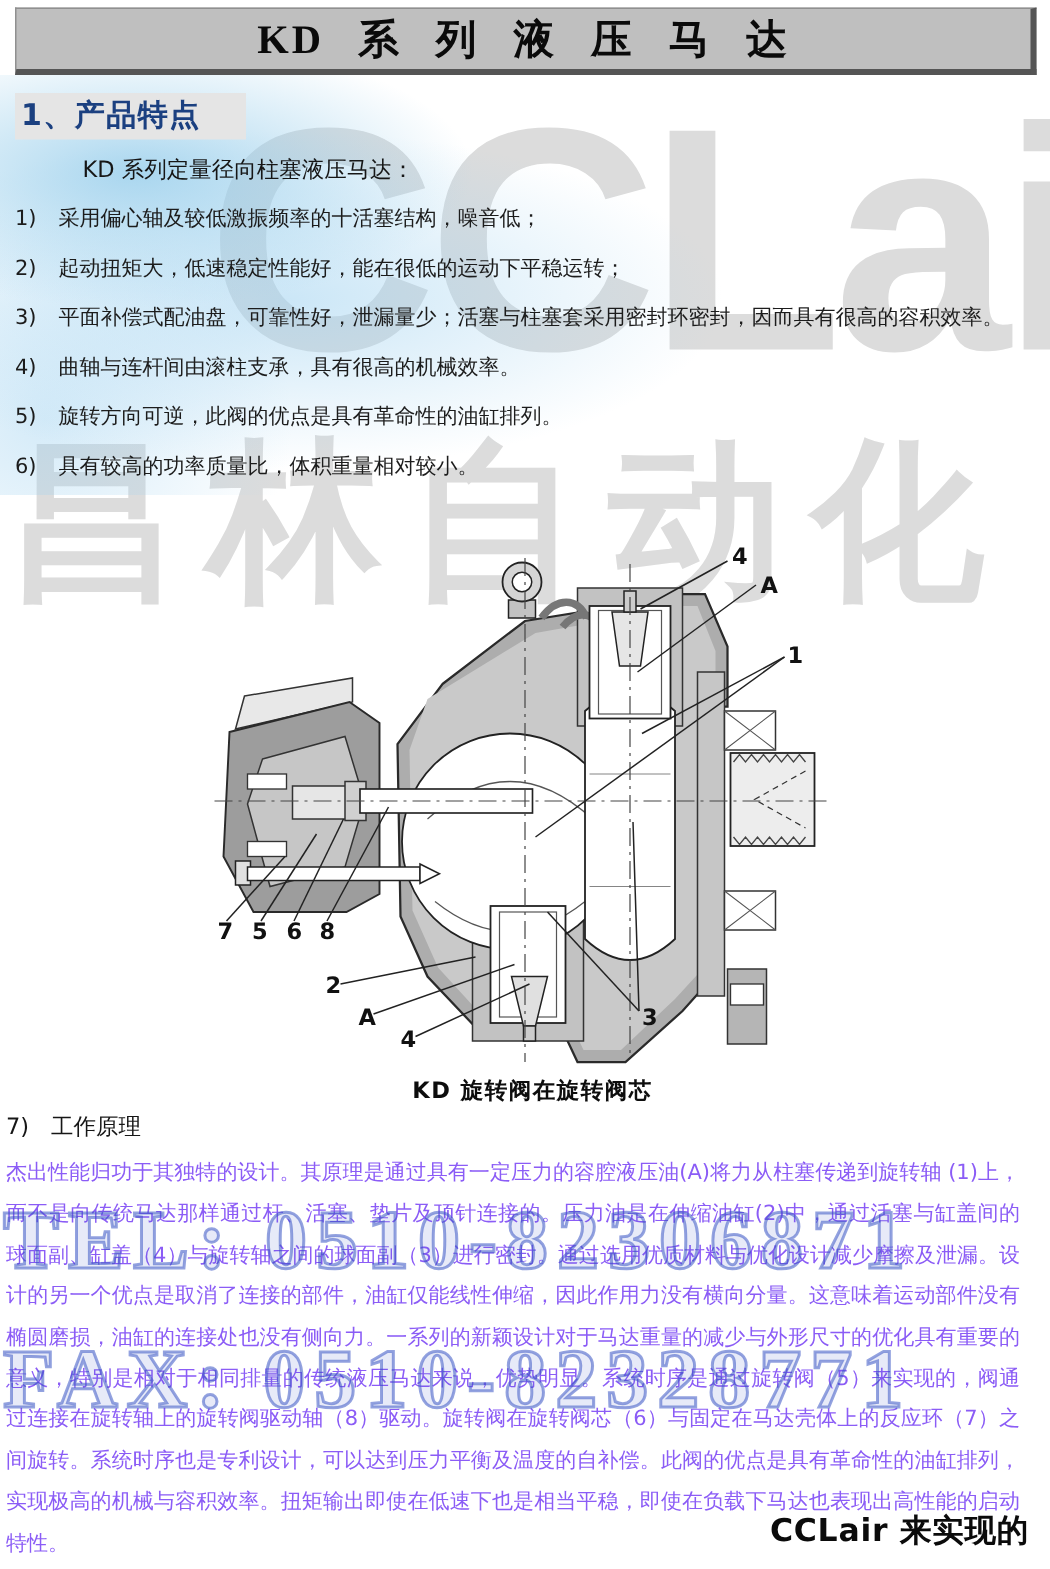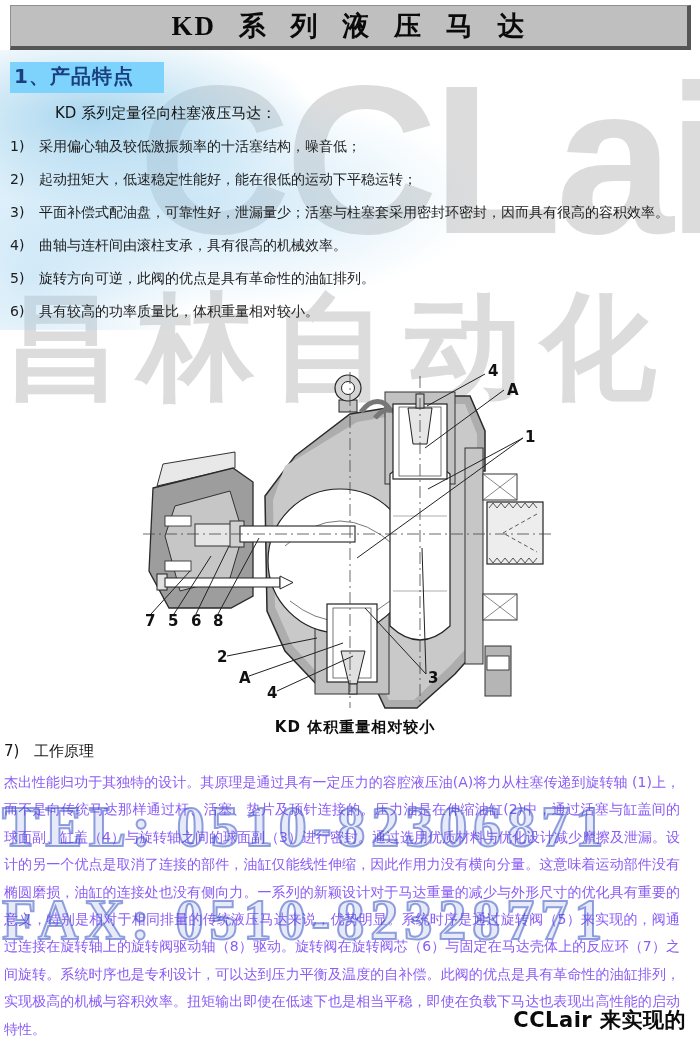--- a/index.html
+++ b/index.html
@@ -48,21 +48,21 @@
     border-bottom:4px solid #555555;
     text-align:center;
   }
   .banner .t{
     line-height:40px;font-size:27px;font-weight:bold;color:#0a0a0a;
     font-family:"Liberation Serif","DejaVu Serif",serif;
     letter-spacing:2px;word-spacing:14px;
   }
   
   .features{position:absolute;left:10px;top:62px;width:682px;z-index:1;}
-  .sec-head{display:inline-block;background:#7dd3fc;padding:1px 30px 3px 4px;}
+  .sec-head{display:inline-block;background:#e5e5e5;padding:1px 30px 3px 4px;}
   .sec-head .s{
     font-size:20px;font-weight:bold;color:#1b4080;letter-spacing:1px;
   }
   .intro{margin-top:11px;font-size:15px;color:#161616;margin-left:45px;}
   .feat-row{display:flex;margin-top:14px;line-height:19px;}
   .feat-no{width:29px;flex:0 0 29px;font-size:14px;}
   .feat-text{font-size:14px;}
   
   .diagram{position:absolute;left:132px;top:356px;width:446px;z-index:1;}
   .diagram svg{display:block;margin:0 auto;}
@@ -229,21 +229,21 @@
     <text class="co" x="390" y="86">1</text>
     <text class="co" x="10" y="270">7</text>
     <text class="co" x="33" y="270">5</text>
     <text class="co" x="56" y="270">6</text>
     <text class="co" x="78" y="270">8</text>
     <text class="co" x="82" y="306">2</text>
     <text class="co" x="104" y="327">A</text>
     <text class="co" x="132" y="342">4</text>
     <text class="co" x="293" y="327">3</text>
   </svg>
-  <div class="caption">KD 体积重量相对较小</div>
+  <div class="caption">KD 旋转阀在旋转阀芯</div>
 </div>
 
 <div class="principle">
   <div class="ph">
     <span class="no">7)</span><span>工作原理</span>
   </div>
   <div class="pbody">杰出性能归功于其独特的设计。其原理是通过具有一定压力的容腔液压油(A)将力从柱塞传递到旋转轴 (1)上，而不是向传统马达那样通过杆、活塞、垫片及顶针连接的。压力油是在伸缩油缸(2)中，通过活塞与缸盖间的球面副、缸盖（4）与旋转轴之间的球面副（3）进行密封。通过选用优质材料与优化设计减少摩擦及泄漏。设计的另一个优点是取消了连接的部件，油缸仅能线性伸缩，因此作用力没有横向分量。这意味着运动部件没有椭圆磨损，油缸的连接处也没有侧向力。一系列的新颖设计对于马达重量的减少与外形尺寸的优化具有重要的意义，特别是相对于相同排量的传统液压马达来说，优势明显。系统时序是通过旋转阀（5）来实现的，阀通过连接在旋转轴上的旋转阀驱动轴（8）驱动。旋转阀在旋转阀芯（6）与固定在马达壳体上的反应环（7）之间旋转。系统时序也是专利设计，可以达到压力平衡及温度的自补偿。此阀的优点是具有革命性的油缸排列，实现极高的机械与容积效率。扭矩输出即使在低速下也是相当平稳，即使在负载下马达也表现出高性能的启动特性。</div>
 </div>
 
 <div class="wm wm-blue wm-tel">TEL: 0510-82306871</div>

